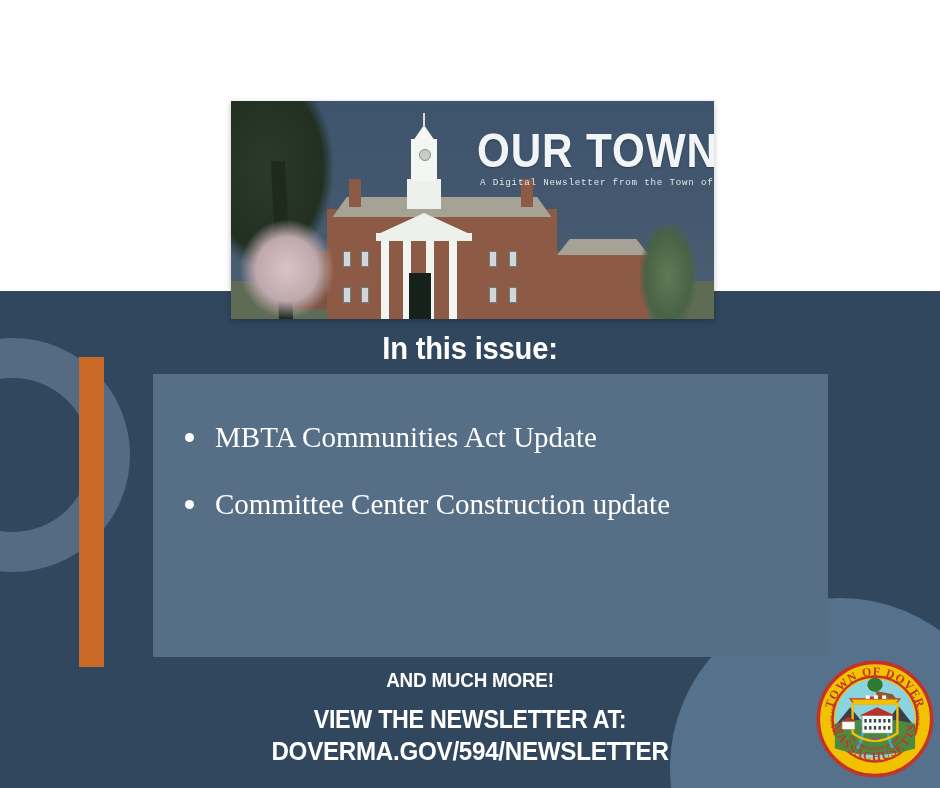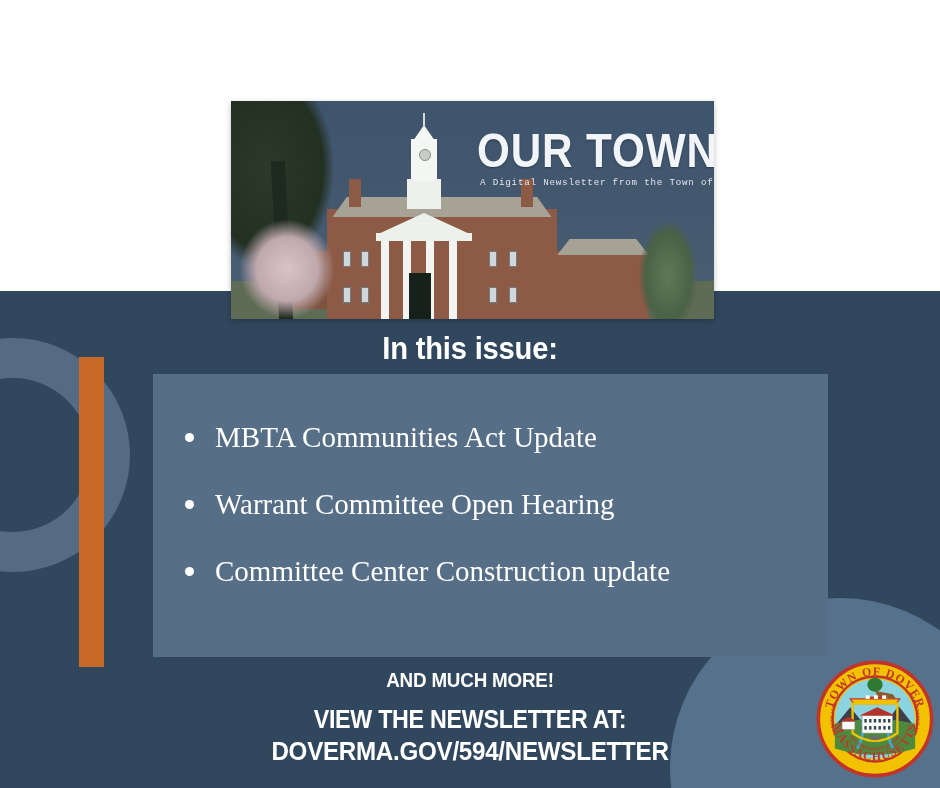--- a/index.html
+++ b/index.html
@@ -380,24 +380,20 @@
     <div class="banner-sub">A Digital Newsletter from the Town of Dover, MA</div>
   </div>
 
   <h2 class="issue-title">In this issue:</h2>
 
   <div class="panel">
     <ul class="bullets">
       <li class="bullet-row">
         <span class="bullet-dot"></span>
         <span class="bullet-text">MBTA Communities Act Update</span>
-      </li>
-      <li class="bullet-row">
-        <span class="bullet-dot"></span>
-        <span class="bullet-text">Warrant Committee Open Hearing</span>
       </li>
       <li class="bullet-row">
         <span class="bullet-dot"></span>
         <span class="bullet-text">Committee Center Construction update</span>
       </li>
     </ul>
   </div>
 
   <div class="foot-much">AND MUCH MORE!</div>
   <div class="foot-view">VIEW THE NEWSLETTER AT:</div>

